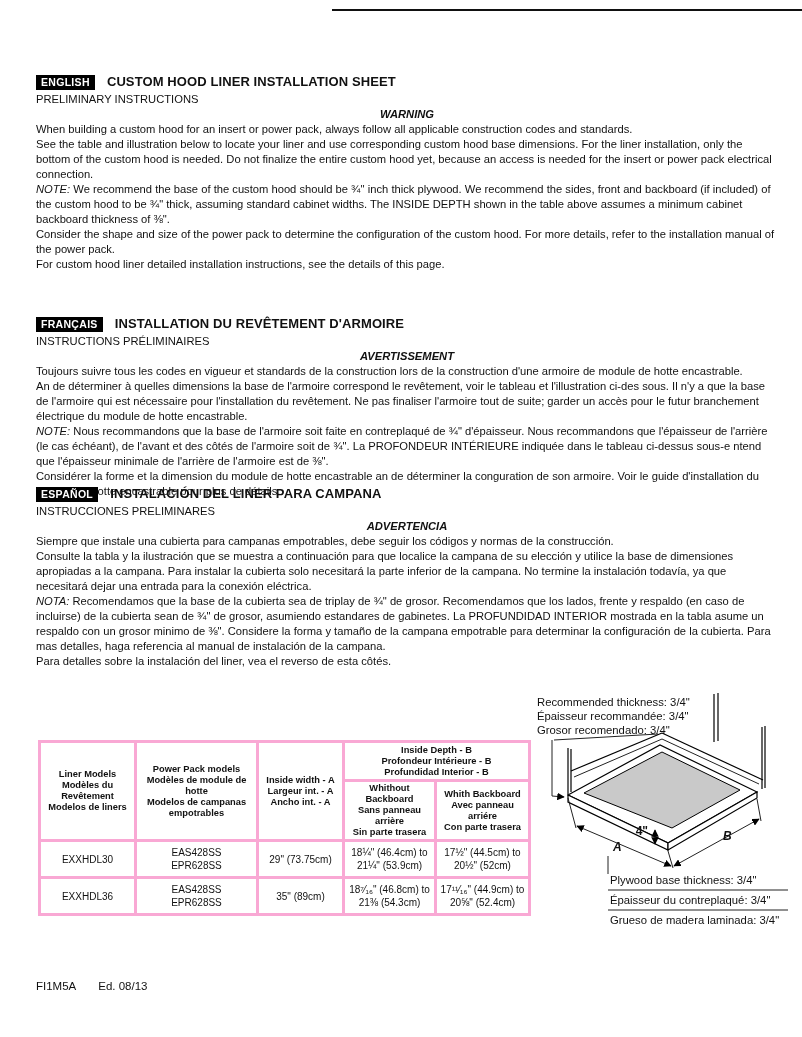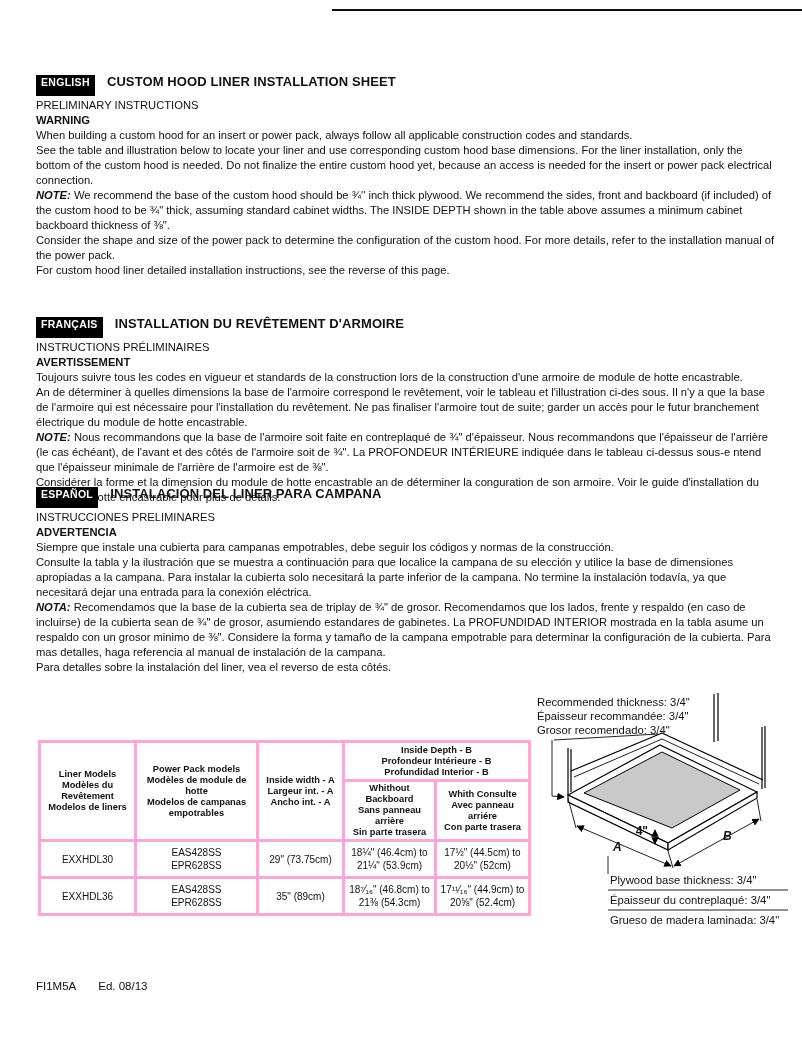--- a/index.html
+++ b/index.html
@@ -5,25 +5,25 @@
   html,body{margin:0;padding:0;background:#ffffff;}
   .page{position:relative;width:802px;height:1037px;background:#ffffff;overflow:hidden;
         font-family:"Liberation Sans","DejaVu Sans",sans-serif;color:#111;}
   .top-rule{position:absolute;left:332px;top:9px;width:470px;height:2px;background:#111;}
 
   
   .lang{position:absolute;left:36px;width:742px;font-size:11.2px;line-height:15px;}
   .lang p{margin:0;}
   .head-row{margin-bottom:2px;}
   .badge{display:inline-block;background:#000;color:#fff;font-weight:bold;
-         font-size:10.5px;line-height:12px;padding:1px 5px 8px 5px;margin-right:9px;
+         font-size:10.5px;line-height:12px;padding:1px 5px 2px 5px;margin-right:9px;
          letter-spacing:.3px;vertical-align:baseline;}
   .sec-title{font-weight:bold;font-size:13px;letter-spacing:.1px;}
-  .warn{font-weight:bold;}
-  .notelbl{font-weight:bold;font-style:italic;}
+  .warn{font-weight:bold;font-style:italic;text-align:center;}
+  .notelbl{font-weight:normal;font-style:italic;}
 
   
   .tbl-wrap{position:absolute;left:38px;top:740px;}
   table.tbl{border-collapse:collapse;table-layout:fixed;width:490px;}
   table.tbl th,table.tbl td{border:3px solid #f9a8d4;text-align:center;vertical-align:middle;
         white-space:pre-line;padding:1px 2px;overflow:hidden;}
   table.tbl{border:2px solid #000;}
   table.tbl th{font-size:9.3px;line-height:11px;font-weight:bold;}
   table.tbl td{font-size:10px;line-height:13px;}
   tr.hdr-top th{height:34px;}
@@ -52,21 +52,21 @@
     <div class="head-row">
       <span class="badge">ENGLISH</span>
       <span class="sec-title">CUSTOM HOOD LINER INSTALLATION SHEET</span>
     </div>
     <p>PRELIMINARY INSTRUCTIONS</p>
     <p class="warn">WARNING</p>
     <p>When building a custom hood for an insert or power pack, always follow all applicable construction codes and standards.</p>
     <p>See the table and illustration below to locate your liner and use corresponding custom hood base dimensions. For the liner installation, only the bottom of the custom hood is needed. Do not finalize the entire custom hood yet, because an access is needed for the insert or power pack electrical connection.</p>
     <p><span class="notelbl">NOTE:</span><span> We recommend the base of the custom hood should be ¾'' inch thick plywood. We recommend the sides, front and backboard (if included) of the custom hood to be ¾" thick, assuming standard cabinet widths. The INSIDE DEPTH shown in the table above assumes a minimum cabinet backboard thickness of ⅜".</span></p>
     <p>Consider the shape and size of the power pack to determine the configuration of the custom hood. For more details, refer to the installation manual of the power pack.</p>
-    <p>For custom hood liner detailed installation instructions, see the reverse of this page.</p>
+    <p>For custom hood liner detailed installation instructions, see the details of this page.</p>
   </section>
 
   <section class="lang" style="top:273px;margin-top:43px;">
     <div class="head-row">
       <span class="badge">FRANÇAIS</span>
       <span class="sec-title">INSTALLATION DU REVÊTEMENT D'ARMOIRE</span>
     </div>
     <p>INSTRUCTIONS PRÉLIMINAIRES</p>
     <p class="warn">AVERTISSEMENT</p>
     <p>Toujours suivre tous les codes en vigueur et standards de la construction lors de la construction d'une armoire de module de hotte encastrable.</p>
@@ -110,21 +110,21 @@
 Largeur int. - A
 Ancho int. - A</th>
         <th colspan="2">Inside Depth - B
 Profondeur Intérieure - B
 Profundidad Interior - B</th>
       </tr>
       <tr class="hdr-sub">
         <th>Whithout Backboard
 Sans panneau arrière
 Sin parte trasera</th>
-        <th>Whith Consulte
+        <th>Whith Backboard
 Avec panneau arriére
 Con parte trasera</th>
       </tr>
       <tr class="body-row">
         <td>EXXHDL30</td>
         <td>EAS428SS
 EPR628SS</td>
         <td>29" (73.75cm)</td>
         <td>18¼" (46.4cm) to
 21¼" (53.9cm)</td>

